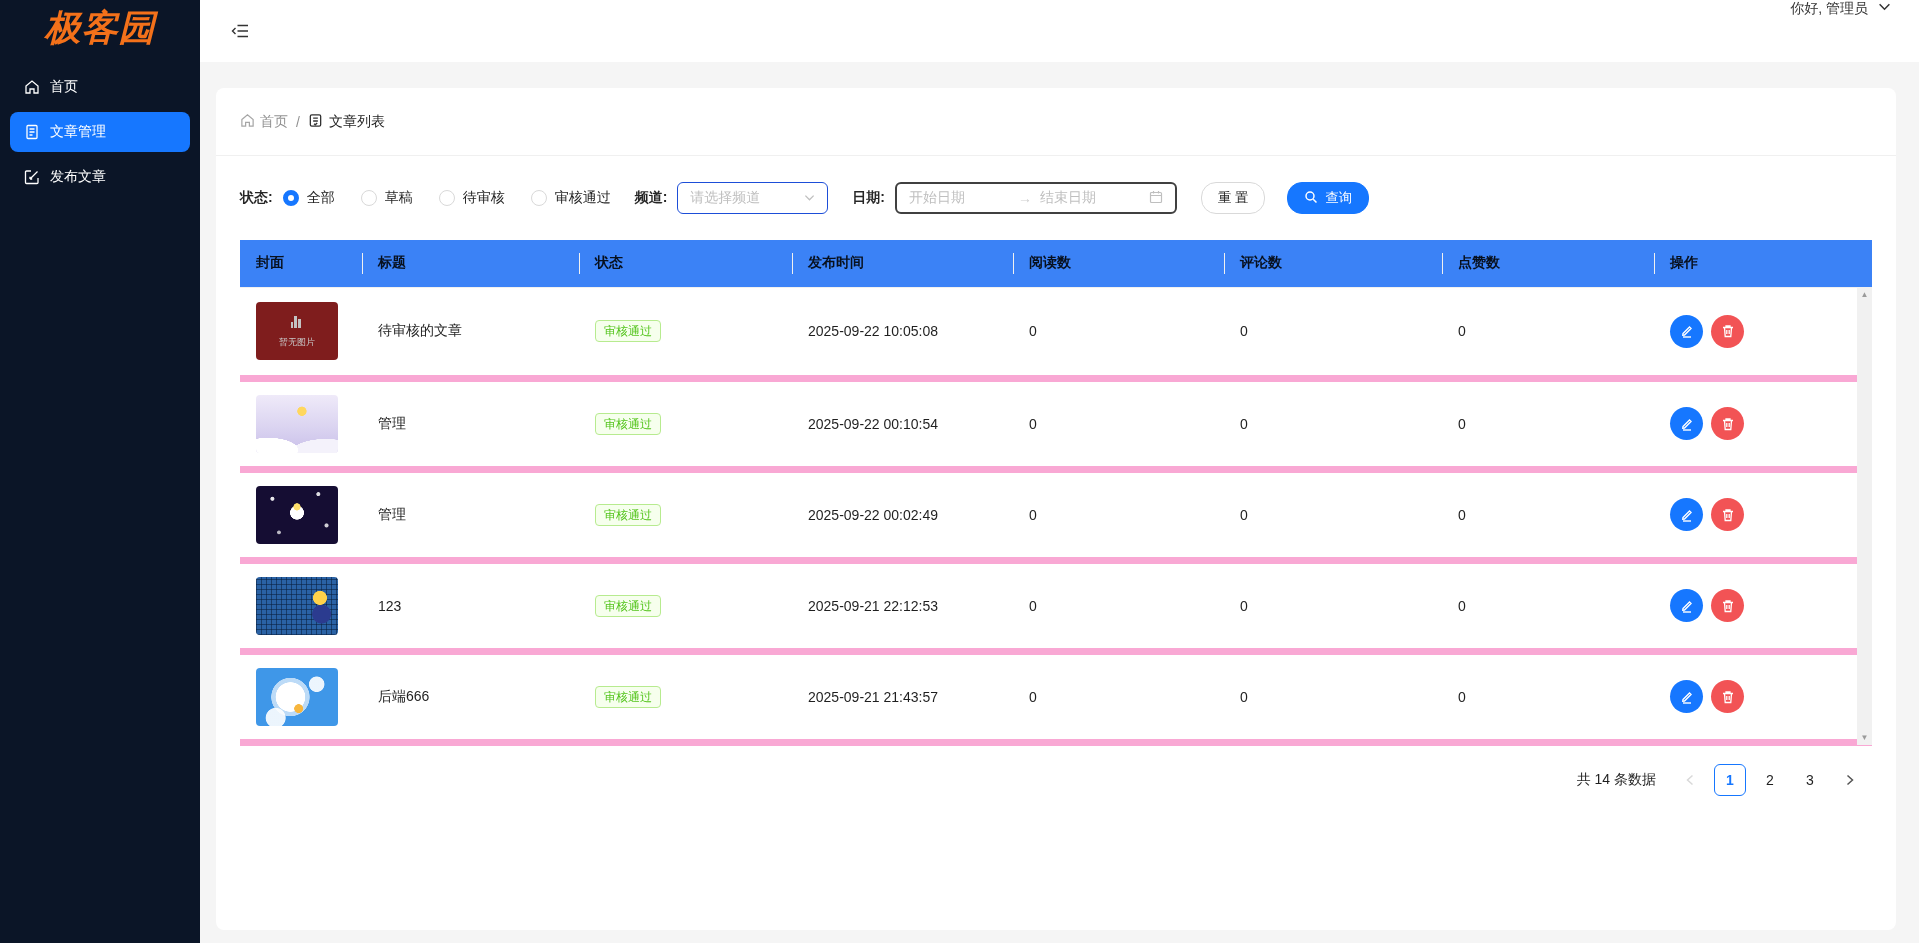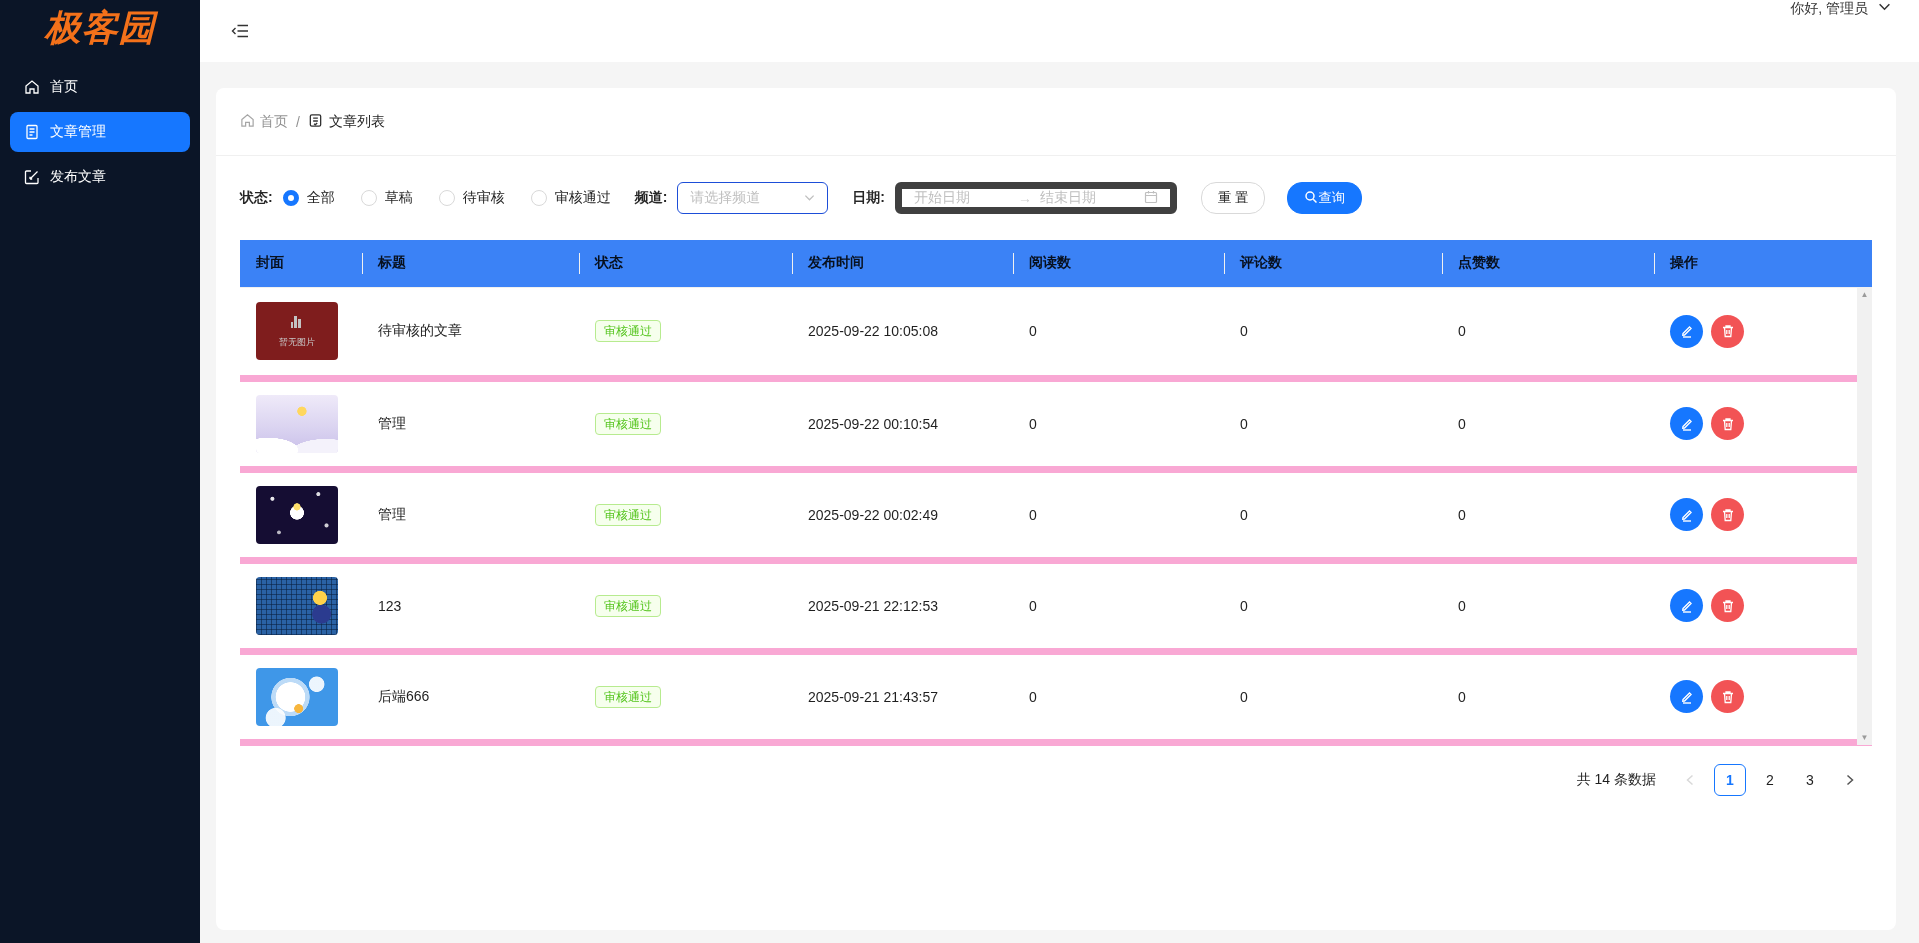--- a/index.html
+++ b/index.html
@@ -37,27 +37,27 @@
   
   .filters { display:flex; align-items:center; padding:0 24px; margin-top:26px; height:32px; gap:10px; }
   .f-label { font-weight:600; color:rgba(0,0,0,.85); }
   .radio-group { display:flex; align-items:center; gap:26px; margin-right:14px; }
   .radio { display:flex; align-items:center; gap:8px; cursor:pointer; }
   .radio-dot { width:16px; height:16px; border-radius:50%; border:1px solid #d9d9d9; background:#fff; }
   .radio.checked .radio-dot { border:5px solid #1677ff; }
   .select { width:151px; height:32px; border:1px solid #1d4ed8; border-radius:6px; background:#fff;
             display:flex; align-items:center; justify-content:space-between; padding:0 12px;
             color:#bfbfbf; cursor:pointer; margin-right:14px; }
-  .range { width:282px; height:32px; border:7px solid #404040; border-radius:6px; background:#fff;
+  .range { width:282px; height:32px; border:2px solid #404040; border-radius:6px; background:#fff;
            display:flex; align-items:center; padding:0 12px; gap:8px; color:#bfbfbf; cursor:text; margin-right:14px; }
   .range .ph { flex:1; }
   .btn { height:32px; border-radius:15px; display:inline-flex; align-items:center; justify-content:center;
          cursor:pointer; padding:0 16px; }
   .btn-reset { background:#fff; border:1px solid #d9d9d9; color:rgba(0,0,0,.88); margin-right:12px; }
-  .btn-primary { background:#1677ff; border:1px solid #1677ff; color:#fff; }
+  .btn-primary { background:#1677ff; border:1px solid #1677ff; color:#fff; gap:7px; }
 
   
   .table-wrap { margin:26px 24px 0 24px; position:relative; }
   table { width:100%; border-collapse:collapse; table-layout:fixed; }
   thead th { background:#3b82f6; height:47px; text-align:left; font-weight:600; font-size:14px;
              padding:0 16px; position:relative; color:rgba(0,0,0,.88); }
   thead th:not(:first-child)::before { content:""; position:absolute; left:0; top:13px; bottom:13px;
              width:1px; background:#f0f0f0; }
   tbody td { height:91px; border-bottom:7px solid #f9a8d4; padding:0 16px; vertical-align:middle; }
   thead tr { border-bottom:1px solid #f0f0f0; }

